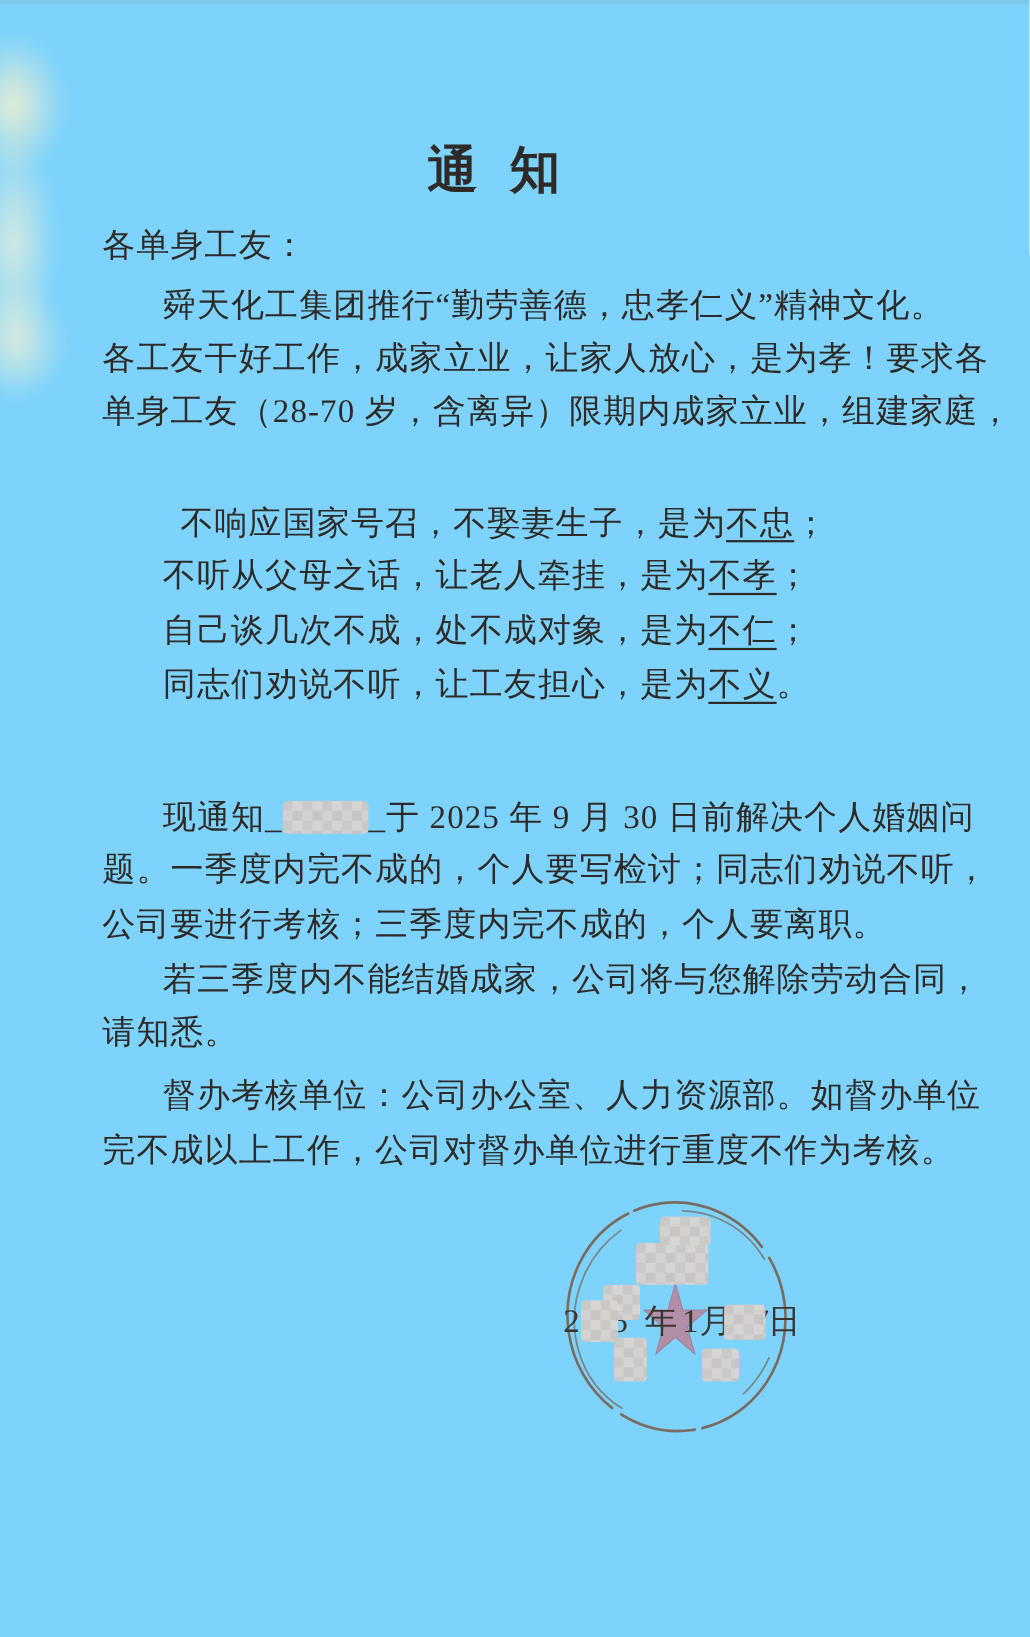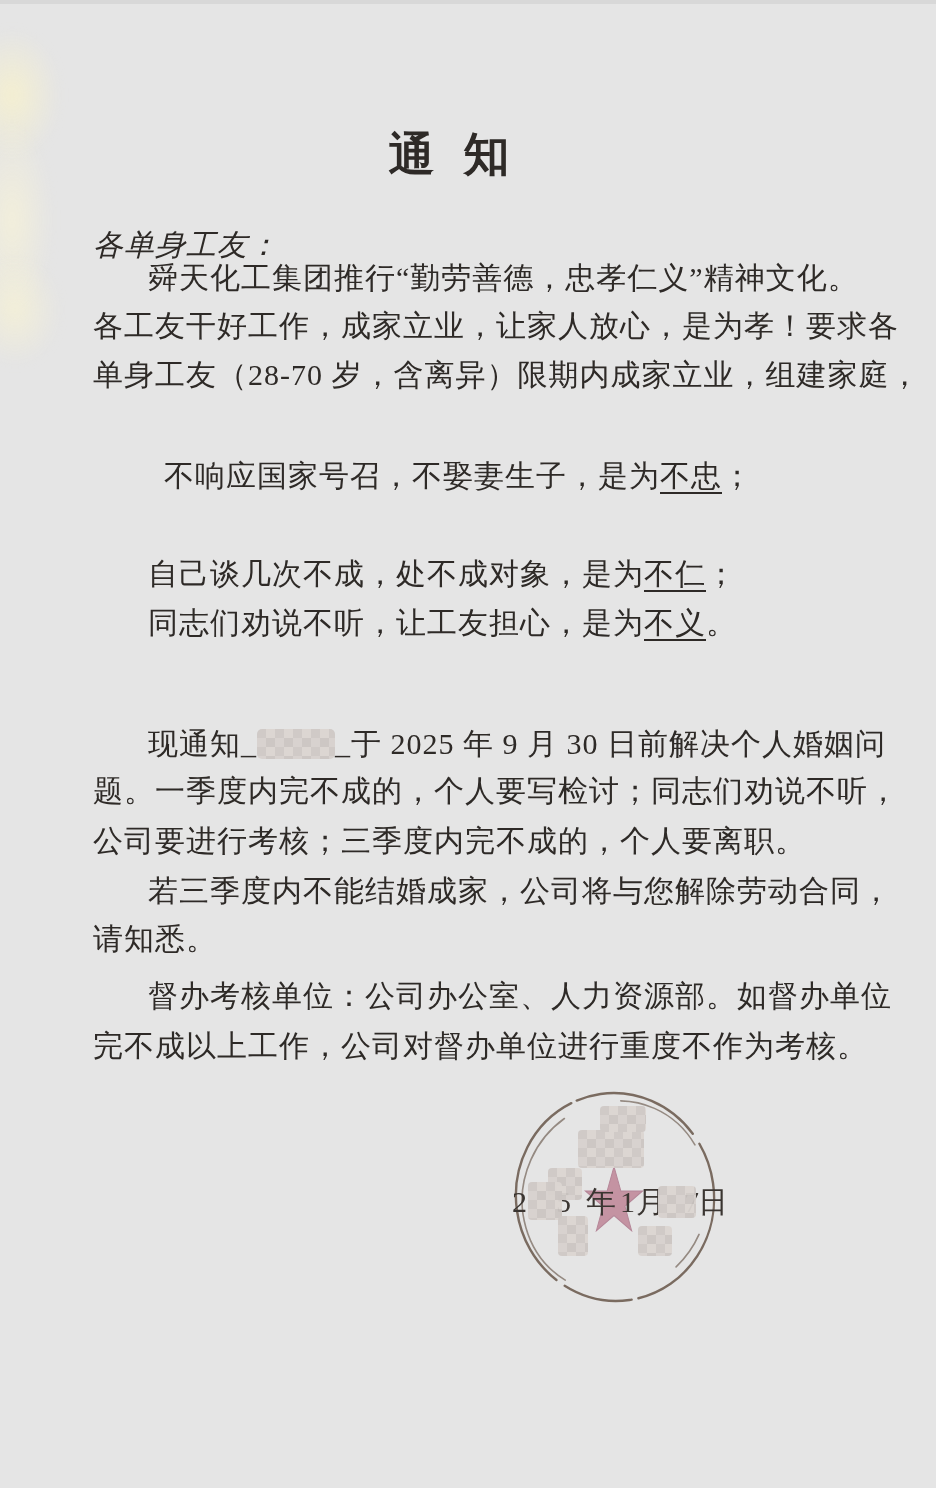--- a/index.html
+++ b/index.html
@@ -1,19 +1,19 @@
 <!DOCTYPE html>
 <html><head>
 <meta charset="utf-8">
 <style>
   html,body{margin:0;padding:0;background:#ffffff;}
   .page{
     position:relative;
     width:936px;height:1488px;
-    background:#e5e5e5;
+    background:#7dd3fc;
     overflow:hidden;
     font-family:"Liberation Serif","DejaVu Serif",serif;
     color:#2e2a27;
   }
   .top-edge{position:absolute;top:0;left:0;width:100%;height:4px;background:rgba(120,120,120,.12);}
   .smudge{position:absolute;border-radius:50%;filter:blur(6px);pointer-events:none;}
   .s1{left:-36px;top:30px;width:96px;height:130px;background:radial-gradient(closest-side,rgba(247,241,205,.85),rgba(247,241,205,0));}
   .s2{left:-28px;top:120px;width:80px;height:200px;background:radial-gradient(closest-side,rgba(248,243,214,.7),rgba(248,243,214,0));}
   .s3{left:-30px;top:255px;width:90px;height:110px;background:radial-gradient(closest-side,rgba(247,242,212,.75),rgba(247,242,212,0));}
 
@@ -26,21 +26,21 @@
   .line{
     position:absolute;height:42px;
     font-size:30px;line-height:42px;
     letter-spacing:1px;white-space:pre;
   }
   .flush{left:93px;}
   .indent{left:148px;}
   .bold{font-weight:700;}
   .u{text-decoration:underline;text-underline-offset:6px;text-decoration-thickness:2px;}
 
-  .l-salu{top:224px;font-style:italic;}
+  .l-salu{top:203px;}
   .l-p1a{top:257px;}
   .l-p1b{top:305px;}
   .l-p1c{top:354px;}
   .l-p1d{top:403px;}
   .l-i1{top:455px;margin-left:16px;}
   .l-i2{top:503px;}
   .l-i3{top:553px;}
   .l-i4{top:602px;}
   .l-sub{top:673px;}
   .l-p2a{top:723px;}
@@ -97,20 +97,21 @@
 
   <h1 class="title">通  知</h1>
 
   <div class="line flush l-salu">各单身工友：</div>
 
   <div class="line indent l-p1a">舜天化工集团推行“勤劳善德，忠孝仁义”精神文化。</div>
   <div class="line flush l-p1b">各工友干好工作，成家立业，让家人放心，是为孝！要求各</div>
   <div class="line flush l-p1c">单身工友（28-70 岁，含离异）限期内成家立业，组建家庭，</div>
 
   <div class="line indent l-i1"><span>不响应国家号召，不娶妻生子，是为</span><span class="u">不忠</span><span>；</span></div>
+  <div class="line indent l-i2"><span>不听从父母之话，让老人牵挂，是为</span><span class="u">不孝</span><span>；</span></div>
   <div class="line indent l-i3"><span>自己谈几次不成，处不成对象，是为</span><span class="u">不仁</span><span>；</span></div>
   <div class="line indent l-i4"><span>同志们劝说不听，让工友担心，是为</span><span class="u">不义</span><span>。</span></div>
 
 
   <div class="line indent l-p2a"><span>现通知_</span><span class="inline-censor censor"></span><span>_于 2025 年 9 月 30 日前解决个人婚姻问</span></div>
   <div class="line flush l-p2b">题。一季度内完不成的，个人要写检讨；同志们劝说不听，</div>
   <div class="line flush l-p2c">公司要进行考核；三季度内完不成的，个人要离职。</div>
 
   <div class="line indent l-p3a">若三季度内不能结婚成家，公司将与您解除劳动合同，</div>
   <div class="line flush l-p3b">请知悉。</div>

